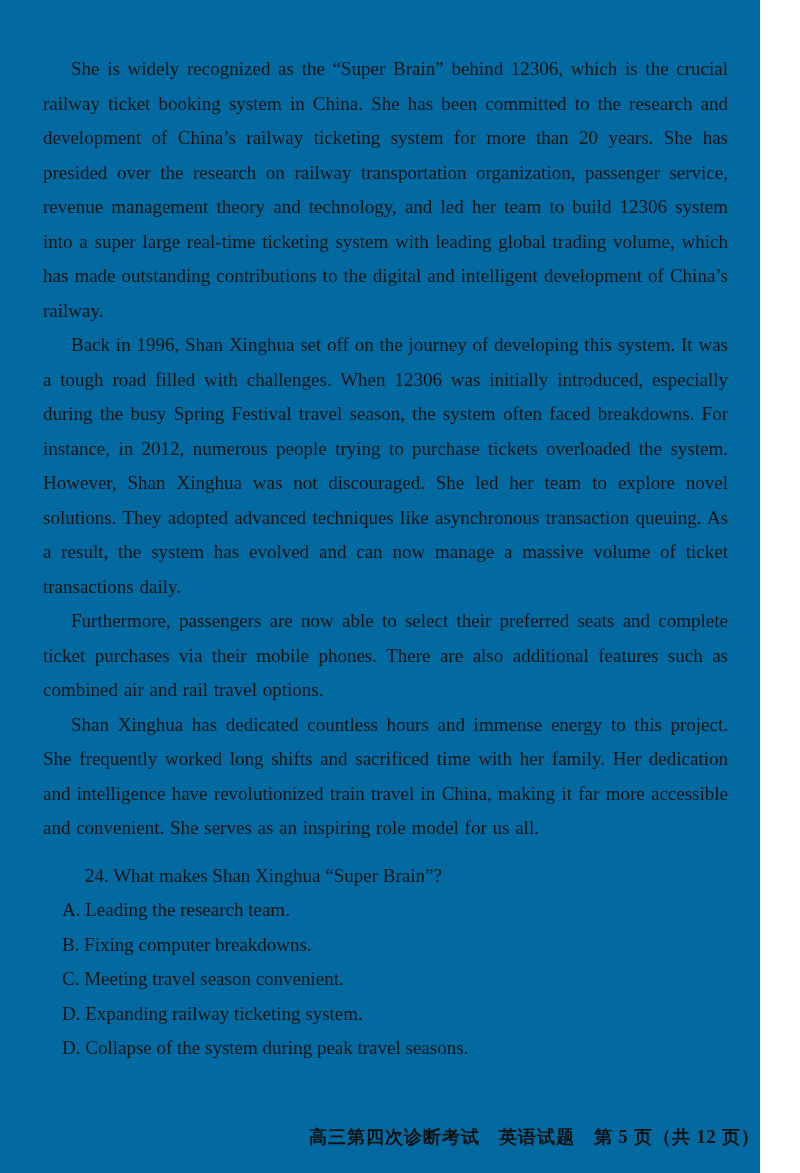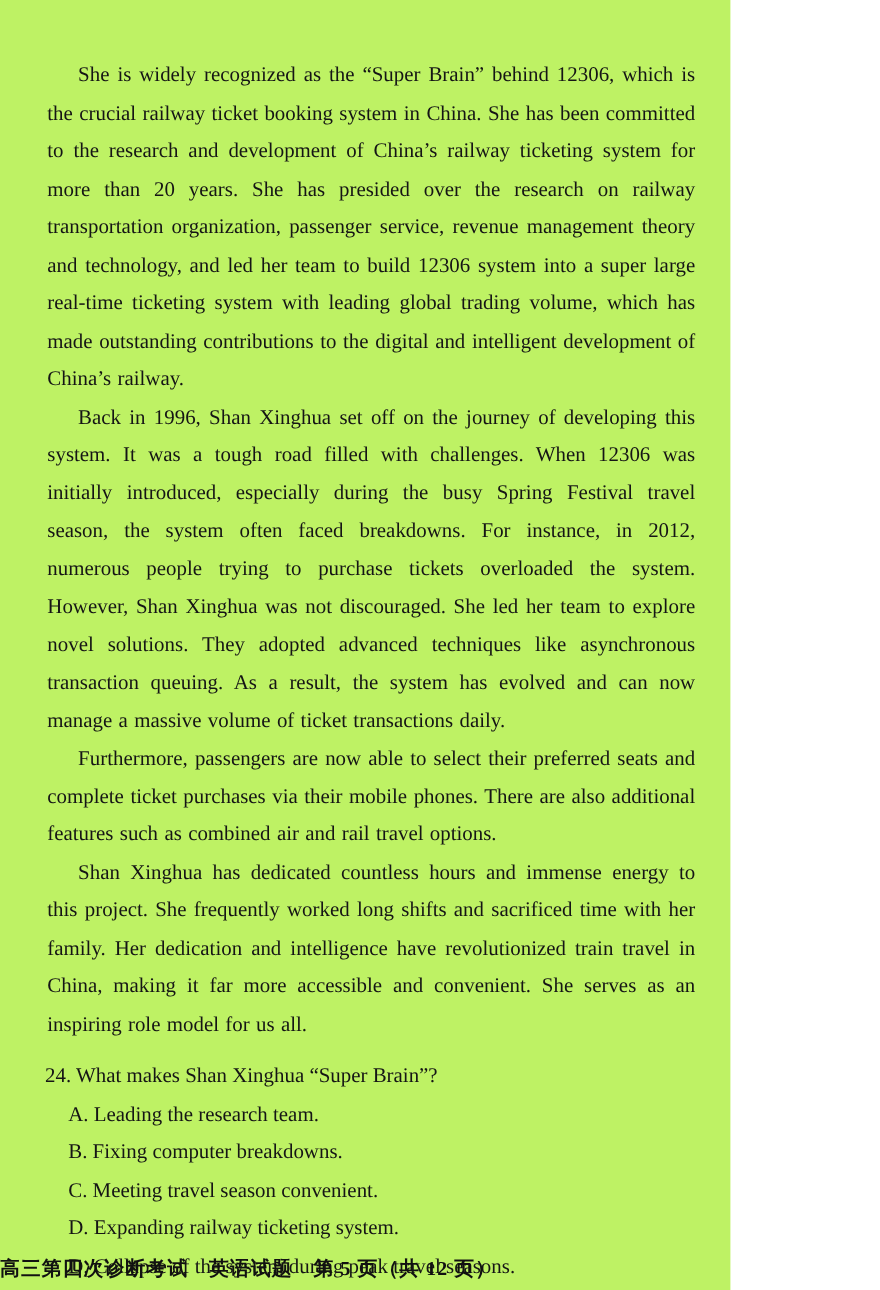--- a/index.html
+++ b/index.html
@@ -2,24 +2,24 @@
 <html><head>
 <meta charset="utf-8">
 <style>
   html, body {
     margin: 0;
     padding: 0;
     background: #ffffff;
   }
   .page {
     position: relative;
-    width: 664px;
+    width: 760px;
     height: 1173px;
     box-sizing: border-box;
-    background: #bef264;
+    background: #0369a1;
     color: #151515;
     font-family: "Liberation Serif", "DejaVu Serif", serif;
     padding: 52px 32px 0 43px;
     overflow: hidden;
   }
   .passage p.para {
     margin: 0;
     font-size: 19px;
     line-height: 34.5px;
     text-align: justify;
@@ -30,31 +30,32 @@
     margin-top: 13px;
     margin-left: -2px;
     font-size: 19px;
     line-height: 34.5px;
   }
   .questions p {
     margin: 0;
   }
   .question .stem {
     text-align: left;
+    margin-left: 44px;
   }
   .question .option {
     padding-left: 21px;
     text-align: left;
   }
   .page-footer {
     position: absolute;
-    bottom: 8px;
+    bottom: 24px;
     left: 0;
     right: 0;
-    text-align: left;
+    text-align: right;
     font-size: 18px;
     font-weight: 600;
     letter-spacing: 1px;
     color: #111111;
     font-family: "Liberation Serif", "DejaVu Serif", serif;
   }
 </style>
 </head>
 <body>
 

